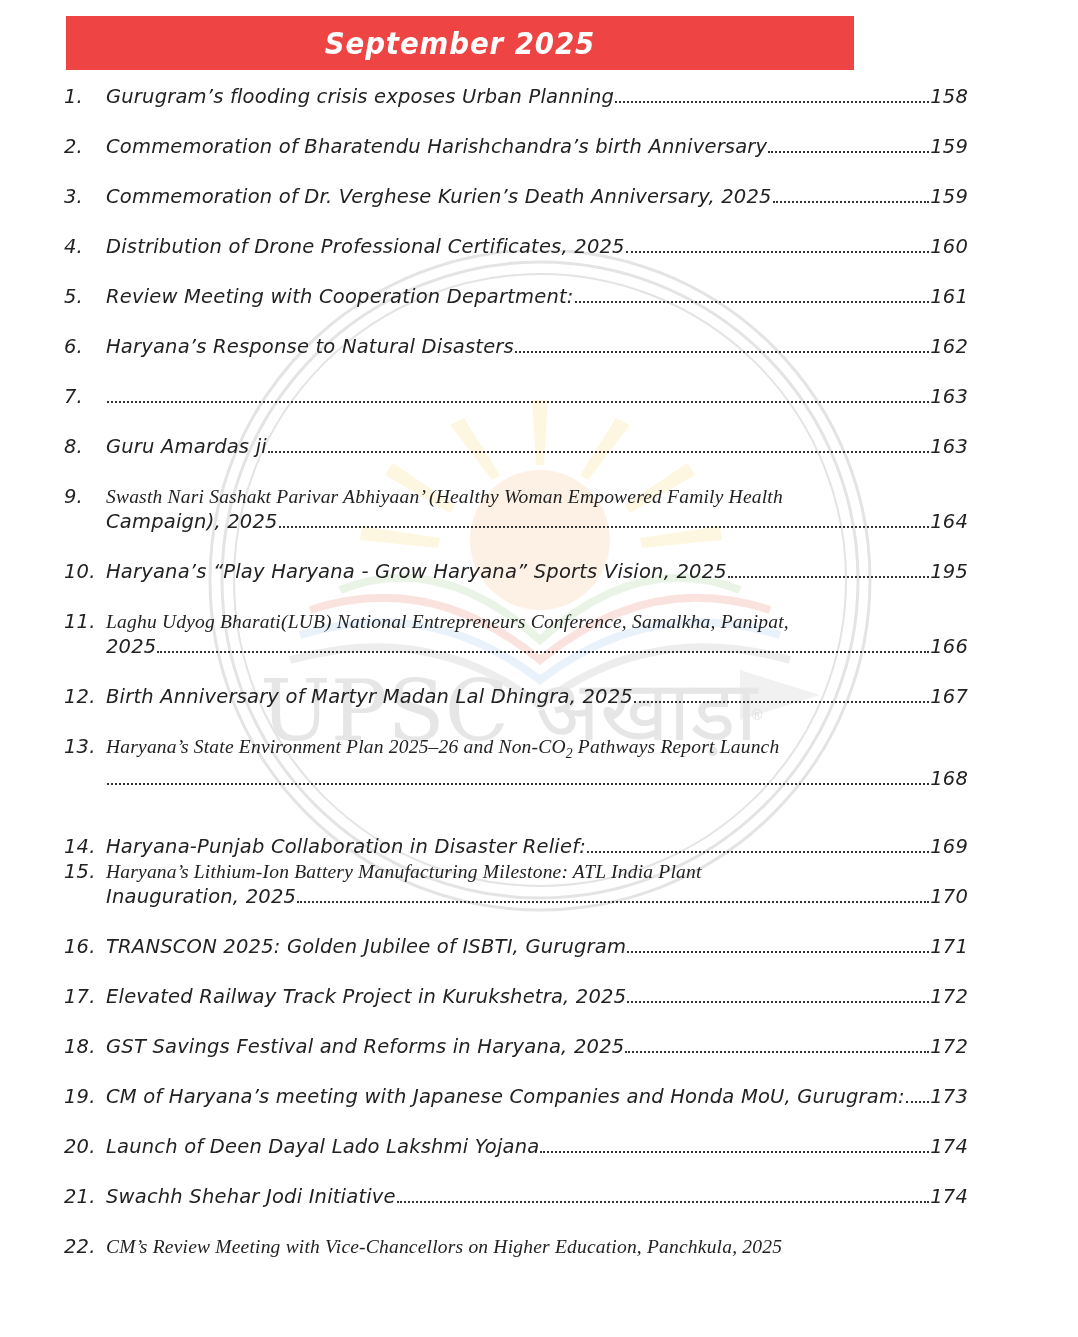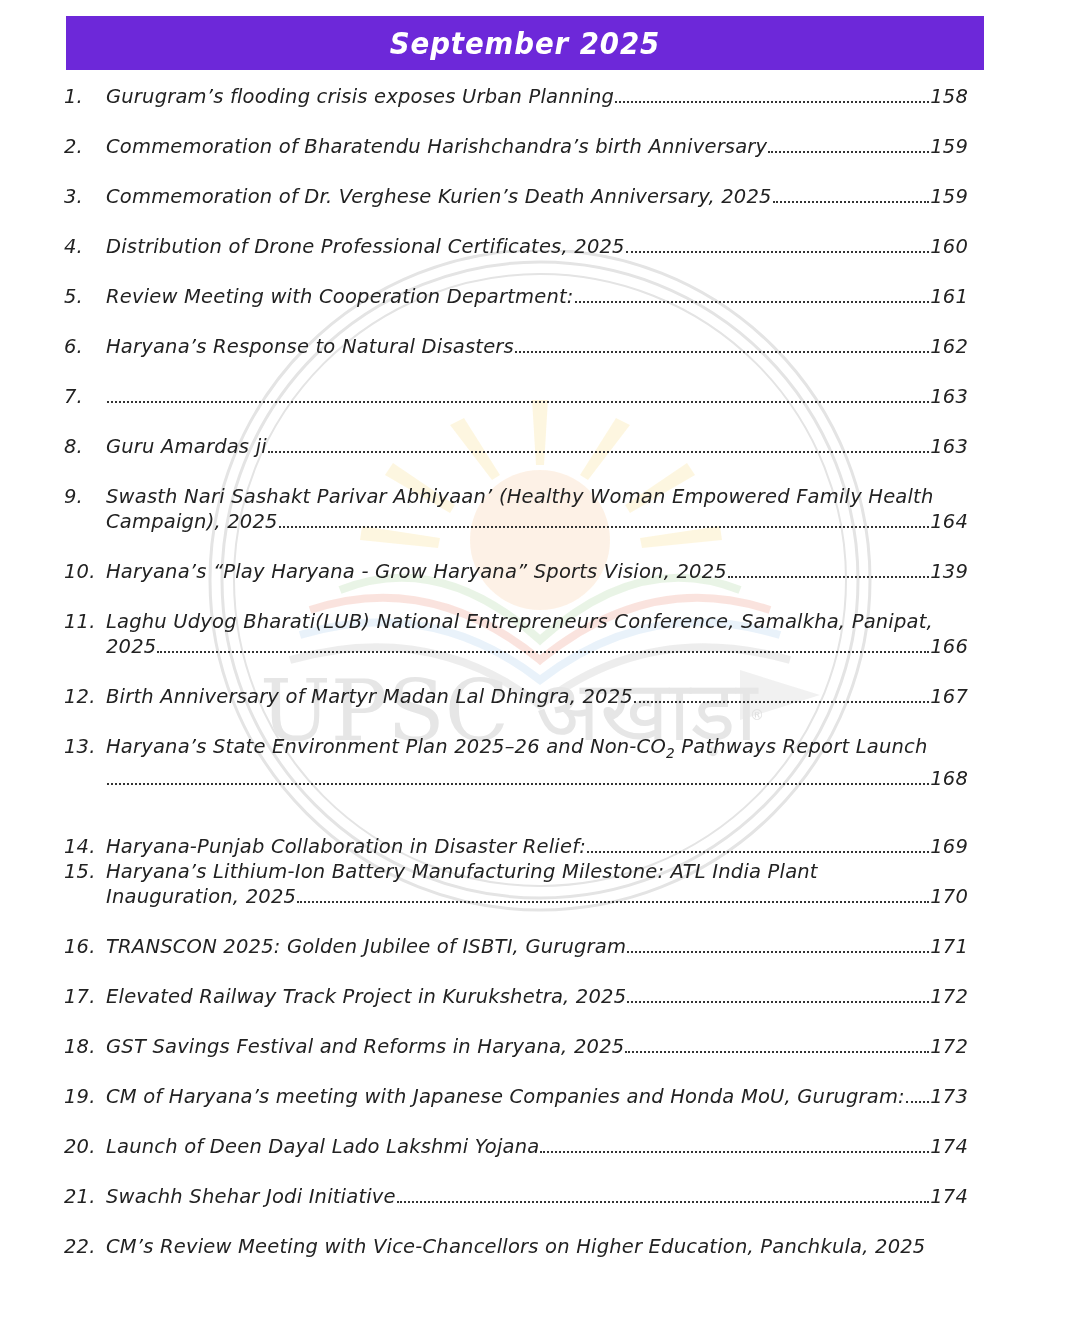--- a/index.html
+++ b/index.html
@@ -2,22 +2,22 @@
 <html><head>
 <meta charset="utf-8">
 <style>
   html, body { margin: 0; padding: 0; background: #ffffff; }
   body {
     width: 1078px; height: 1337px; position: relative; overflow: hidden;
     font-family: "DejaVu Sans", sans-serif;
     color: #222222;
   }
   .header-bar {
-    position: absolute; left: 66px; top: 16px; width: 918px; height: 54px;
-    background: #6d28d9;
+    position: absolute; left: 66px; top: 16px; width: 788px; height: 54px;
+    background: #ef4444;
     display: flex; align-items: center; justify-content: center;
   }
   .header-title {
     color: #ffffff; font-style: italic; font-weight: bold;
     font-size: 30px; letter-spacing: 1px;
     font-family: "DejaVu Sans", sans-serif;
     transform: scaleX(0.92);
   }
   .watermark {
     position: absolute; left: 180px; top: 250px; width: 720px; height: 720px;
@@ -39,21 +39,21 @@
   }
   .toc-line {
     display: flex; align-items: baseline; white-space: nowrap; overflow: hidden;
   }
   .toc-text { flex: 0 0 auto; }
   .toc-dots {
     flex: 1 1 auto; overflow: hidden; margin: 0 1px;
     border-bottom: 2px dotted #333; height: 0; align-self: flex-end; margin-bottom: 6px;
   }
   .toc-page { flex: 0 0 auto; }
-  .toc-first-line { white-space: nowrap; }
+  .toc-first-line { white-space: nowrap; font-family: Liberation Serif, serif; }
   sub { font-size: 0.7em; vertical-align: -0.35em; }
 </style>
 </head>
 <body>
 
 <div class="header-bar">
   <span class="header-title">September 2025</span>
 </div>
 
 <svg class="watermark" viewBox="0 0 720 720">
@@ -177,21 +177,21 @@
           <span class="toc-page">164</span>
         </div>
       </div>
     </div>
     <div class="toc-item" style="top: 475px;">
       <span class="toc-num">10.</span>
       <div class="toc-body">
         <div class="toc-line">
           <span class="toc-text">Haryana’s “Play Haryana - Grow Haryana” Sports Vision, 2025</span>
           <span class="toc-dots"></span>
-          <span class="toc-page">139</span>
+          <span class="toc-page">195</span>
         </div>
       </div>
     </div>
     <div class="toc-item" style="top: 525px;">
       <span class="toc-num">11.</span>
       <div class="toc-body">
         <div class="toc-first-line"><span class="toc-text">Laghu Udyog Bharati(LUB) National Entrepreneurs Conference, Samalkha, Panipat,</span></div>
         <div class="toc-line">
           <span class="toc-text">2025</span>
           <span class="toc-dots"></span>

